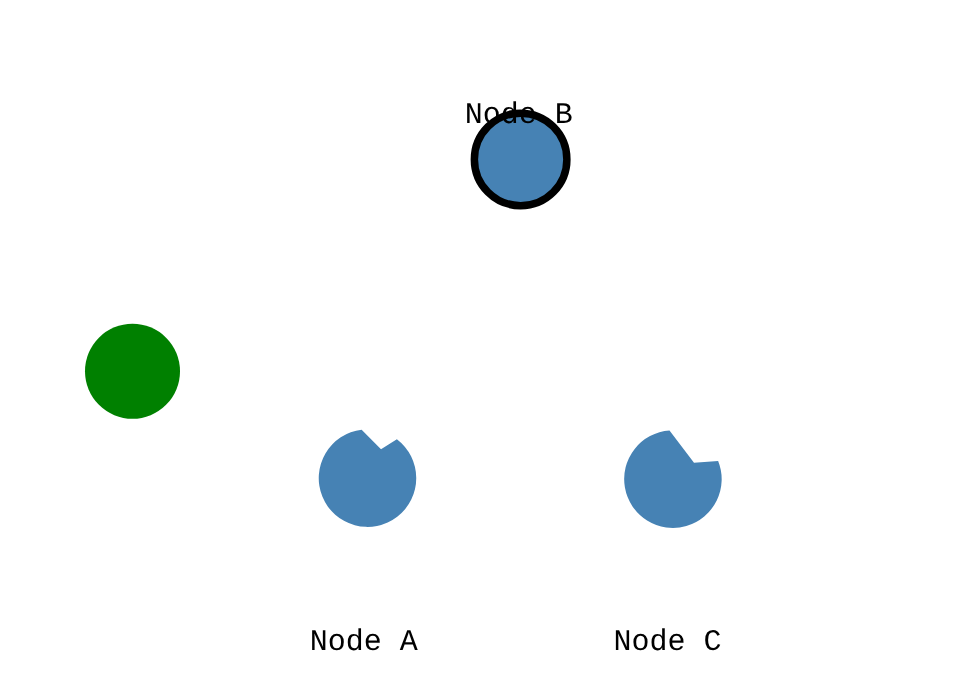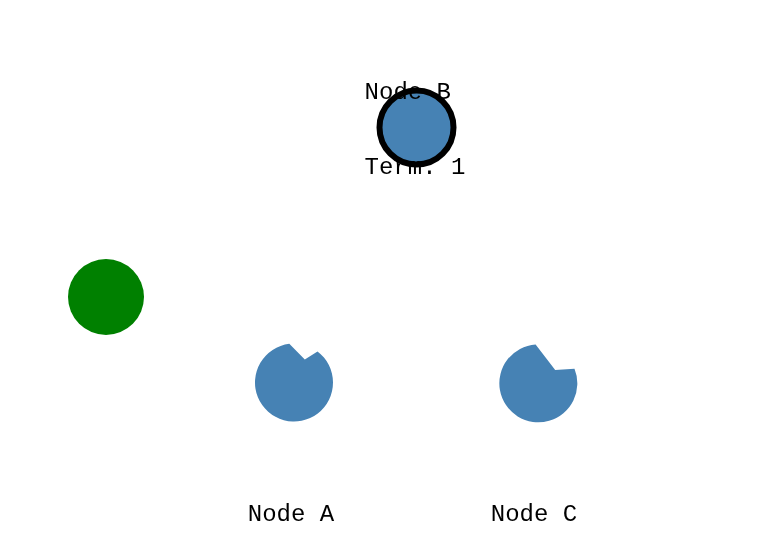--- a/index.html
+++ b/index.html
@@ -16,21 +16,21 @@
     font-family: "Liberation Mono", "DejaVu Sans Mono", monospace;
   }
   .sim-svg {
     position: absolute;
     left: 0;
     top: 0;
   }
   .node-label {
     position: absolute;
     transform: translateX(-50%);
-    text-align: left;
+    text-align: right;
     font-size: 24px;
     line-height: 25px;
     color: #000000;
     white-space: pre;
   }
   .label-b { left: 415px; top: 30px; }
   .label-a { left: 291px; top: 452px; }
   .label-c { left: 534px; top: 452px; }
 </style>
 </head>
@@ -44,21 +44,20 @@
 
     <path d="M 289.3 343.8 A 39 39 0 1 0 317.5 351.4 L 304.8 359.4 Z" fill="#4682b4"></path>
 
     <path d="M 535.6 344.4 A 39 39 0 1 0 574.5 368.7 L 555.2 370.1 Z" fill="#4682b4"></path>
 
     <circle cx="106" cy="297" r="38" fill="#008000"></circle>
   </svg>
 
   <div class="node-label label-b">
     <div>Node B</div>
-    <div>Term: 1</div>
   </div>
 
   <div class="node-label label-a">
     <div>Node A</div>
     
     
   </div>
 
   <div class="node-label label-c">
     <div>Node C</div>

